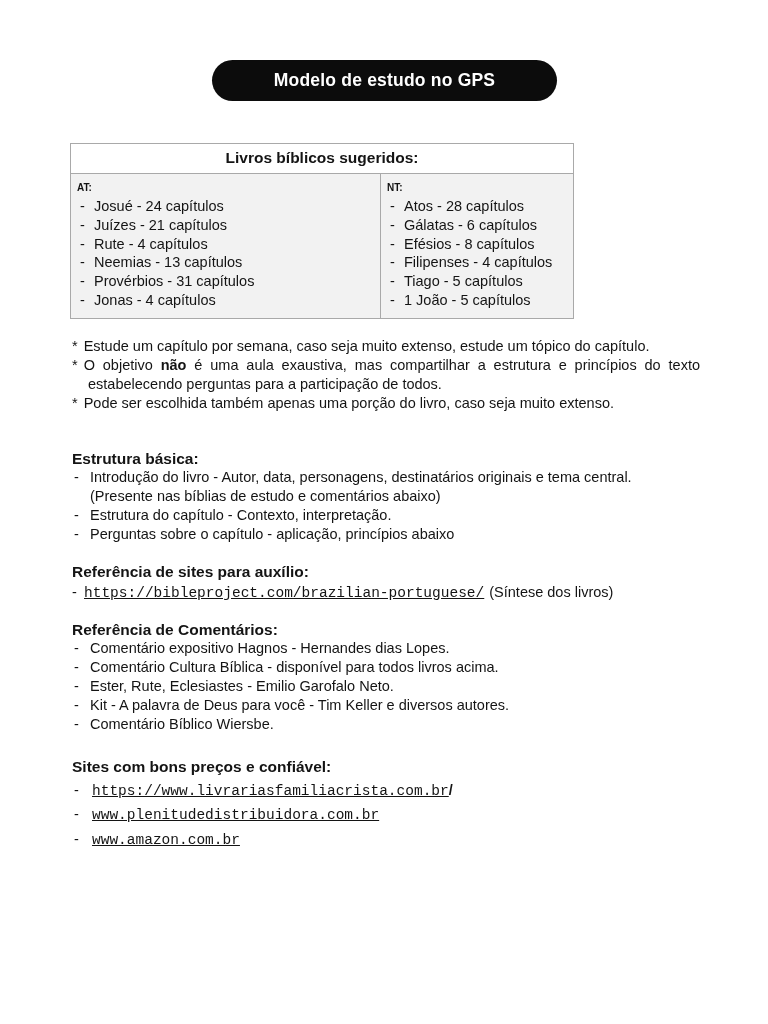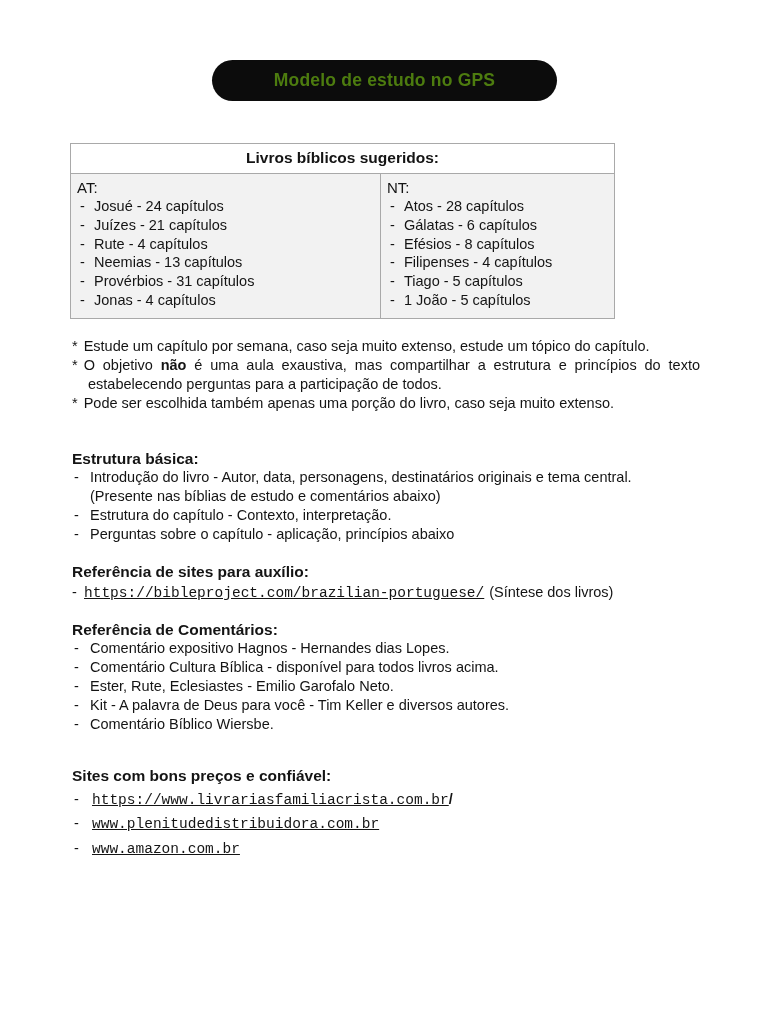--- a/index.html
+++ b/index.html
@@ -5,37 +5,37 @@
   html,body{margin:0;padding:0;background:#ffffff;}
   .page{
     position:relative;width:768px;height:1024px;background:#ffffff;
     font-family:"Liberation Sans",sans-serif;color:#141414;overflow:hidden;
   }
   
   .pill{
     position:absolute;left:212px;top:60px;width:345px;height:41px;
     background:#0c0c0c;border-radius:21px;
     display:flex;align-items:center;justify-content:center;
-    color:#4d7c0f;font-weight:bold;font-size:17.5px;letter-spacing:.2px;
+    color:#ffffff;font-weight:bold;font-size:17.5px;letter-spacing:.2px;
   }
   
   .books-table{
-    position:absolute;left:70px;top:143px;width:545px;
+    position:absolute;left:70px;top:143px;width:504px;
     border:1px solid #a9a9a9;box-sizing:border-box;background:#f2f2f2;
   }
   .table-header{
     background:#ffffff;border-bottom:1px solid #a9a9a9;
     text-align:center;font-weight:bold;font-size:15.5px;
     padding:5px 0 6px 0;
   }
   .table-body{display:flex;}
   .tcol{box-sizing:border-box;padding:4px 8px 8px 6px;}
   .tcol-left{width:310px;border-right:1px solid #a9a9a9;}
   .tcol-right{flex:1;}
-  .col-heading{font-weight:normal;font-size:15px;line-height:19px;}
+  .col-heading{font-weight:bold;font-size:10px;line-height:19px;}
   .li{display:flex;font-size:14.5px;line-height:18.8px;}
   .li .marker{flex:none;width:17px;padding-left:3px;box-sizing:border-box;}
   
   .section{position:absolute;left:72px;width:628px;}
   .note{
     margin:0;font-size:14.5px;line-height:19px;text-align:justify;
     padding-left:16px;text-indent:-16px;
   }
   .note .star{margin-right:6px;}
   .bold{font-weight:bold;}
@@ -166,21 +166,21 @@
     <div class="body-li">
         <span class="marker">-</span>
         <span>Kit - A palavra de Deus para você - Tim Keller e diversos autores.</span>
       </div>
     <div class="body-li">
         <span class="marker">-</span>
         <span>Comentário Bíblico Wiersbe.</span>
       </div>
   </div>
 
-  <div class="section" style="top:757px;margin-top:9px;">
+  <div class="section" style="top:757px;">
     <div class="sec-heading">Sites com bons preços e confiável:</div>
     <div class="site-li">
         <span class="marker">-</span>
         <span><a class="doc-link">https://www.livrariasfamiliacrista.com.br</a><span class="slash">/</span></span>
       </div>
     <div class="site-li">
         <span class="marker">-</span>
         <span><a class="doc-link">www.plenitudedistribuidora.com.br</a><span class="slash"></span></span>
       </div>
     <div class="site-li">

